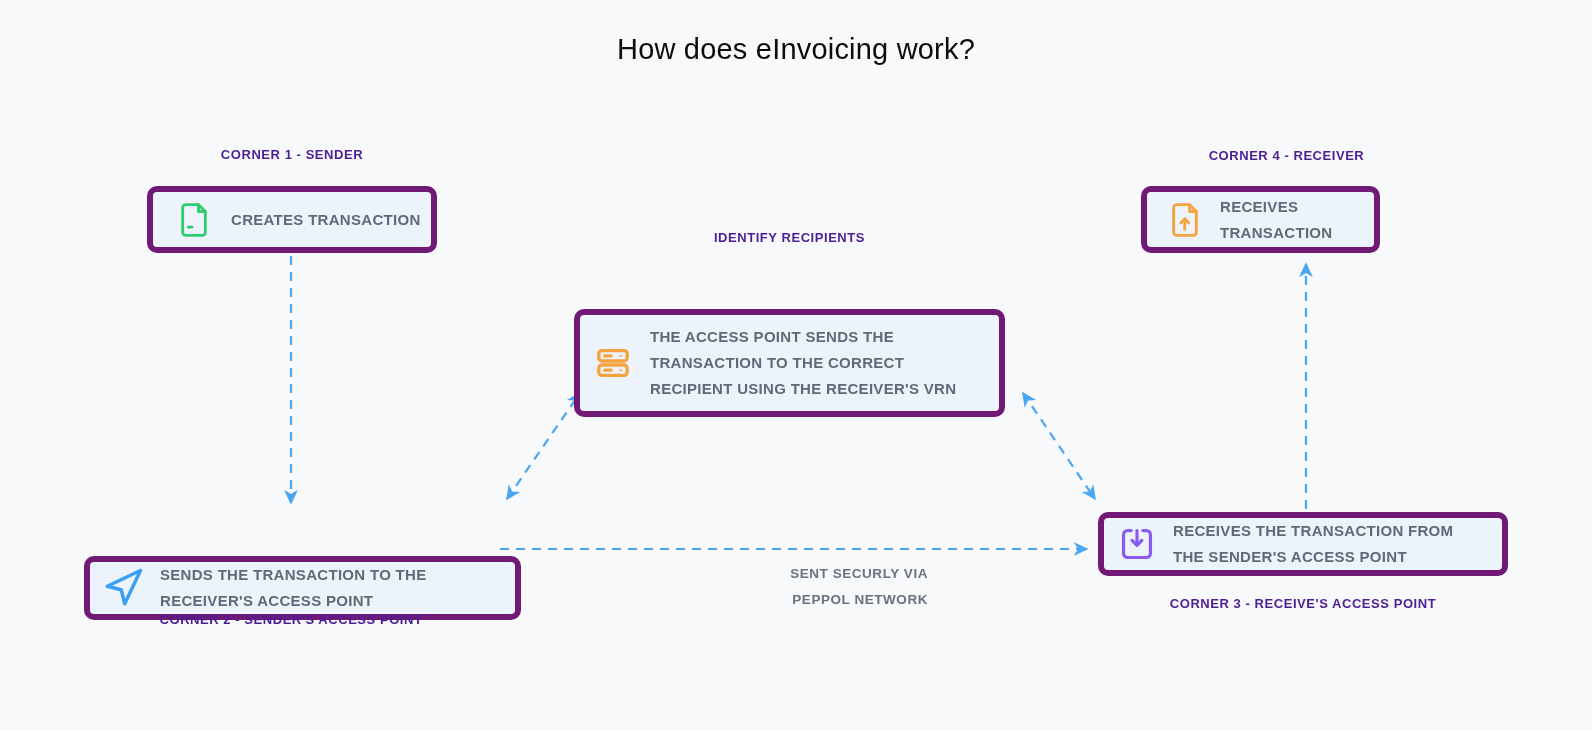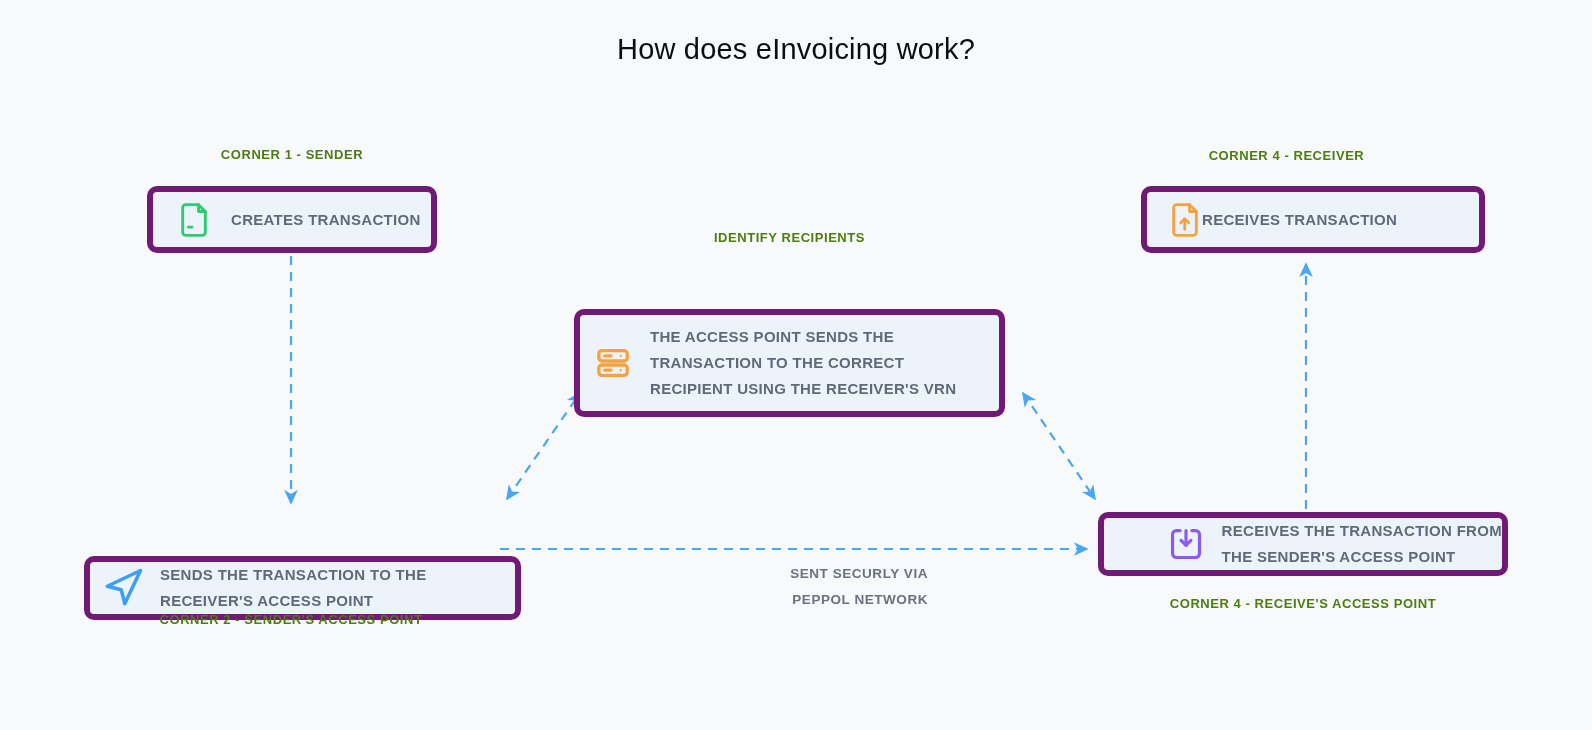--- a/index.html
+++ b/index.html
@@ -6,42 +6,42 @@
   .canvas{
     position:relative;width:1592px;height:730px;background:#f8f9fb;
     font-family:"Liberation Sans", sans-serif;overflow:hidden;
   }
   .title{
     position:absolute;top:33px;left:0;width:100%;text-align:center;margin:0;
     font-size:29px;font-weight:400;color:#0c0d0e;letter-spacing:.2px;
   }
   .nlabel{
     position:absolute;font-size:13px;font-weight:700;letter-spacing:.55px;
-    color:#4d7c0f;text-align:center;
+    color:#4c1d95;text-align:center;
   }
   .nbox{
     position:absolute;background:#edf3fa;border:6px solid #701a75;border-radius:10px;
     display:flex;align-items:center;box-sizing:border-box;
   }
   .ntext{
     font-size:15px;font-weight:700;letter-spacing:.3px;color:#5f6a78;
     white-space:pre-line;line-height:26px;
   }
   .icon{display:flex;align-items:center;justify-content:center;}
   .icon svg{display:block;fill:none;stroke-width:2;stroke-linecap:round;stroke-linejoin:round;}
 
   #corner1-label{left:147px;top:147px;width:290px;}
   #corner1-box{left:147px;top:186px;width:290px;height:67px;padding-left:24px;gap:20px;}
   #corner4-label{left:1141px;top:148px;width:291px;}
-  #corner4-box{left:1141px;top:186px;width:344px;height:67px;padding-left:21px;}
+  #corner4-box{left:1141px;top:186px;width:239px;height:67px;padding-left:21px;gap:18px;}
   #middle-label{left:574px;top:230px;width:431px;}
   #middle-box{left:574px;top:263px;width:431px;height:108px;padding-left:13px;gap:17px;margin-top:46px;}
   #corner2-box{left:84px;top:512px;width:437px;height:64px;padding-left:12px;gap:16px;margin-top:44px;}
   #corner2-label{left:88px;top:612px;width:406px;}
-  #corner3-box{left:1098px;top:512px;width:410px;height:64px;padding-left:14px;gap:17px;justify-content:flex-end;}
+  #corner3-box{left:1098px;top:512px;width:410px;height:64px;padding-left:14px;gap:17px;}
   #corner3-label{left:1098px;top:596px;width:410px;}
   #network-note{
     position:absolute;left:628px;top:561px;width:300px;text-align:right;
     font-size:13.5px;font-weight:700;letter-spacing:.55px;color:#6a7280;
     line-height:26px;white-space:pre-line;
   }
   .arrows{position:absolute;left:0;top:0;pointer-events:none;}
   .dash{stroke:#4aa6f0;stroke-width:2.2;stroke-dasharray:9 7;fill:none;}
 </style>
 </head>
@@ -121,18 +121,18 @@
     <span class="icon">
       <svg width="38" height="38" viewBox="0 0 24 24" stroke="#8a5bf0">
         <path d="M8.3 3.5 H6 a2.5 2.5 0 0 0 -2.5 2.5 v12 a2.5 2.5 0 0 0 2.5 2.5 h12 a2.5 2.5 0 0 0 2.5 -2.5 v-12 a2.5 2.5 0 0 0 -2.5 -2.5 H15.7"></path>
         <line x1="12" y1="3.5" x2="12" y2="12.6"></line>
         <polyline points="8.9 9.7 12 12.9 15.1 9.7"></polyline>
       </svg>
     </span>
     <span class="ntext">RECEIVES THE TRANSACTION FROM
 THE SENDER'S ACCESS POINT</span>
   </div>
-  <div class="nlabel" id="corner3-label">CORNER 4 - RECEIVE'S  ACCESS POINT</div>
+  <div class="nlabel" id="corner3-label">CORNER 3 - RECEIVE'S  ACCESS POINT</div>
 
   <div id="network-note">SENT SECURLY VIA
 PEPPOL NETWORK</div>
 
 </div>
 
 </body></html>

